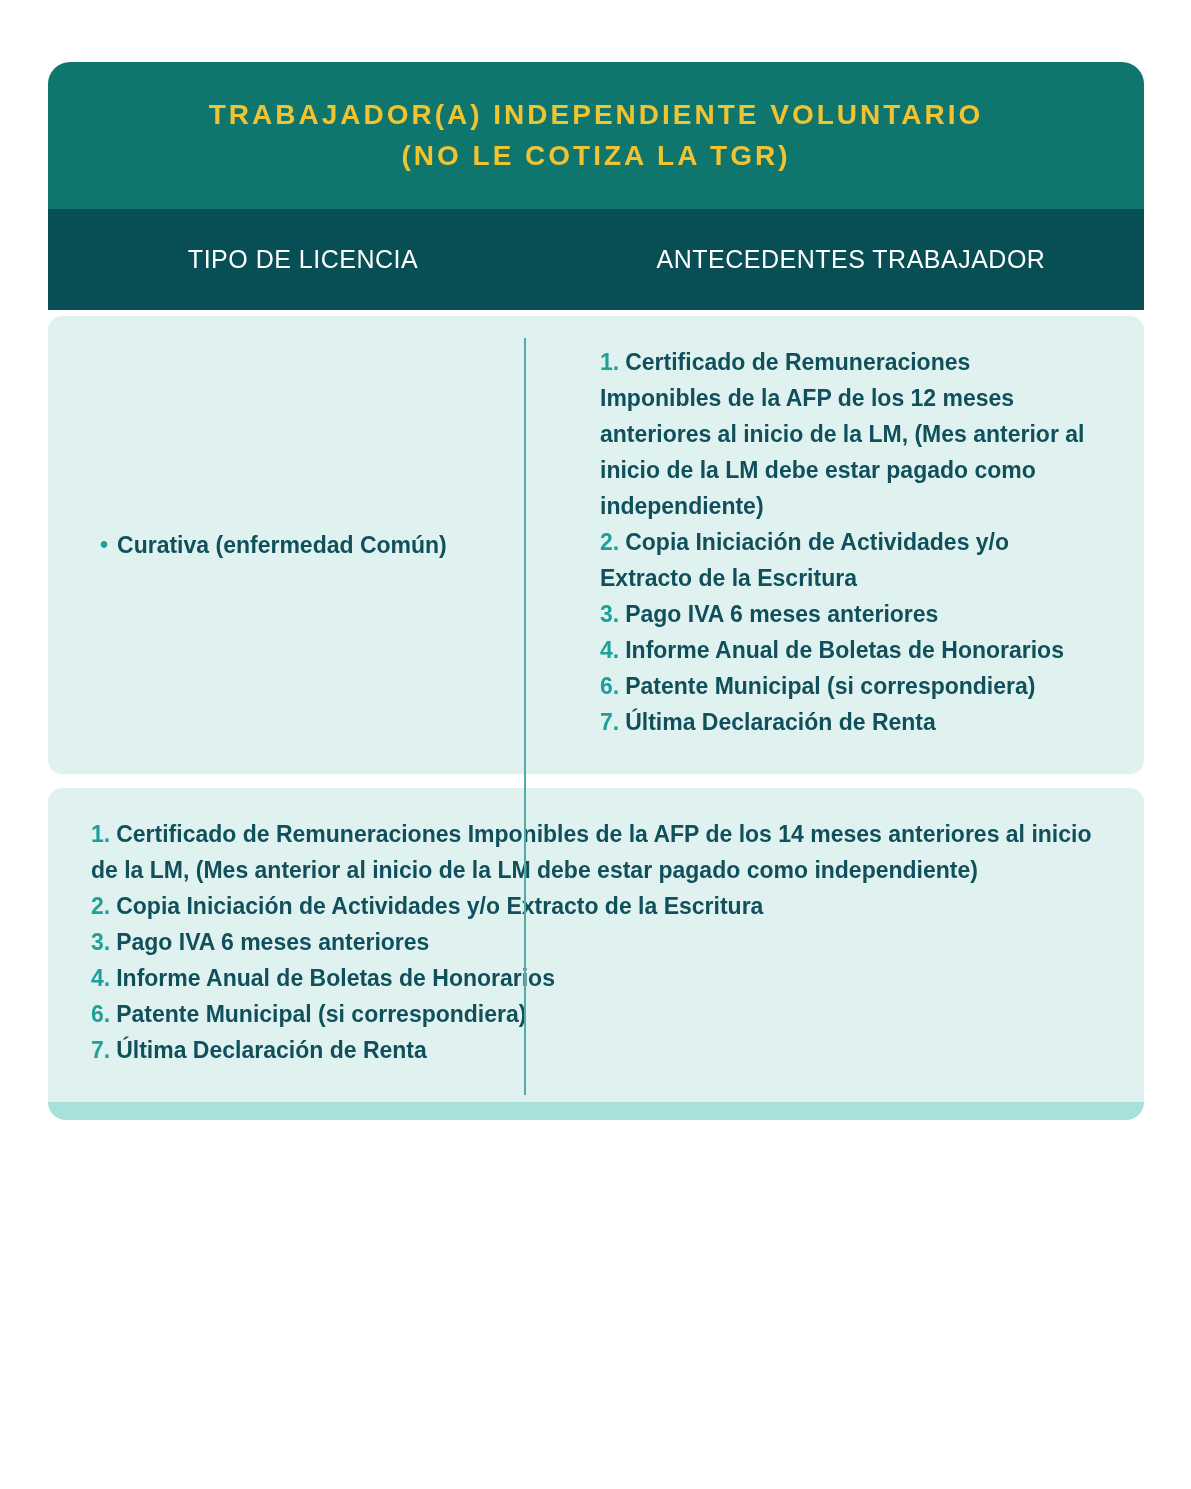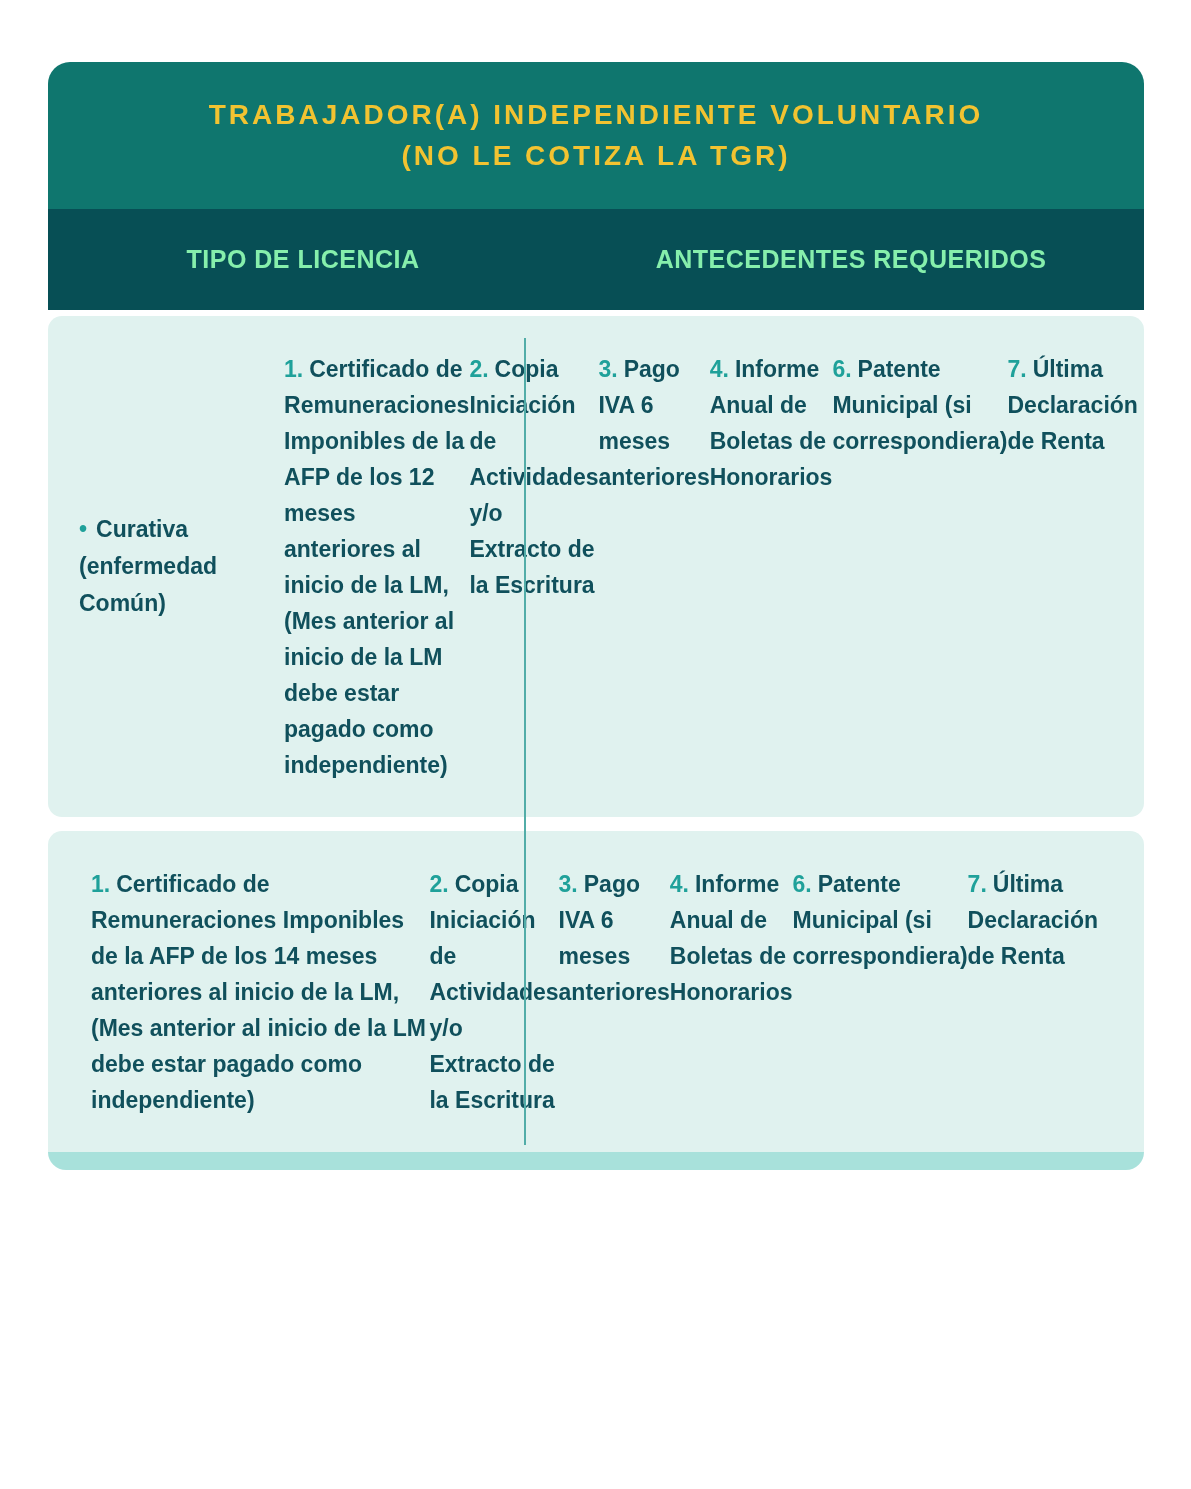--- a/index.html
+++ b/index.html
@@ -43,22 +43,22 @@
   
   .band {
     height: 101px;
     background: #074F55;
     display: flex;
   }
   .band .colh {
     display: flex;
     align-items: center;
     justify-content: center;
-    color: #86efac;
-    font-weight: 700;
+    color: #ffffff;
+    font-weight: 400;
     font-size: 25px;
     letter-spacing: 0.5px;
   }
   .band .colh.left  { width: 510px; }
   .band .colh.right { flex: 1; }
   
   .rows {
     position: relative;
     margin-top: 6px;
   }
@@ -67,38 +67,39 @@
     display: flex;
   }
   .rowblock.first { border-radius: 14px; }
   .rowblock.second { border-radius: 14px 14px 0 0; margin-top: 14px; }
   .cell-left {
     width: 477px;
     box-sizing: border-box;
     display: flex;
     flex-direction: column;
     justify-content: center;
-    padding: 34px 24px 34px 31px;
+    padding: 34px 24px 34px 20px;
+    margin-left: 32px;
   }
   .license {
     color: #10505C;
     font-weight: 700;
     font-size: 23px;
     line-height: 37px;
   }
   .license .dot {
     color: #1FA19A;
     margin-right: 9px;
   }
   .cell-right {
     flex: 1;
     box-sizing: border-box;
-    padding: 35px 46px 34px 43px;
+    padding: 28px 46px 34px 43px;
     display: flex;
-    flex-direction: row;
+    flex-direction: column;
     justify-content: center;
   }
   .req {
     margin: 0;
     color: #10505C;
     font-weight: 700;
     font-size: 23px;
     line-height: 36px;
   }
   .req .num {
@@ -126,21 +127,21 @@
 <div class="page">
   <div class="card">
 
     <div class="card-header">
       <div class="title-line">TRABAJADOR(A) INDEPENDIENTE VOLUNTARIO</div>
       <div class="title-line">(NO LE COTIZA LA TGR)</div>
     </div>
 
     <div class="band">
       <div class="colh left">TIPO DE LICENCIA</div>
-      <div class="colh right">ANTECEDENTES REQUERIDOS</div>
+      <div class="colh right">ANTECEDENTES TRABAJADOR</div>
     </div>
 
     <div class="rows" id="rows">
 
       <div class="rowblock first">
           <div class="cell-left">
             <div class="license"><span class="dot">•</span>Curativa (enfermedad Común)</div>
           </div>
           <div class="cell-right">
             <p class="req"><span class="num">1.</span>Certificado de Remuneraciones Imponibles de la AFP de los 12 meses anteriores al inicio de la LM, (Mes anterior al inicio de la LM debe estar pagado como independiente)</p>

